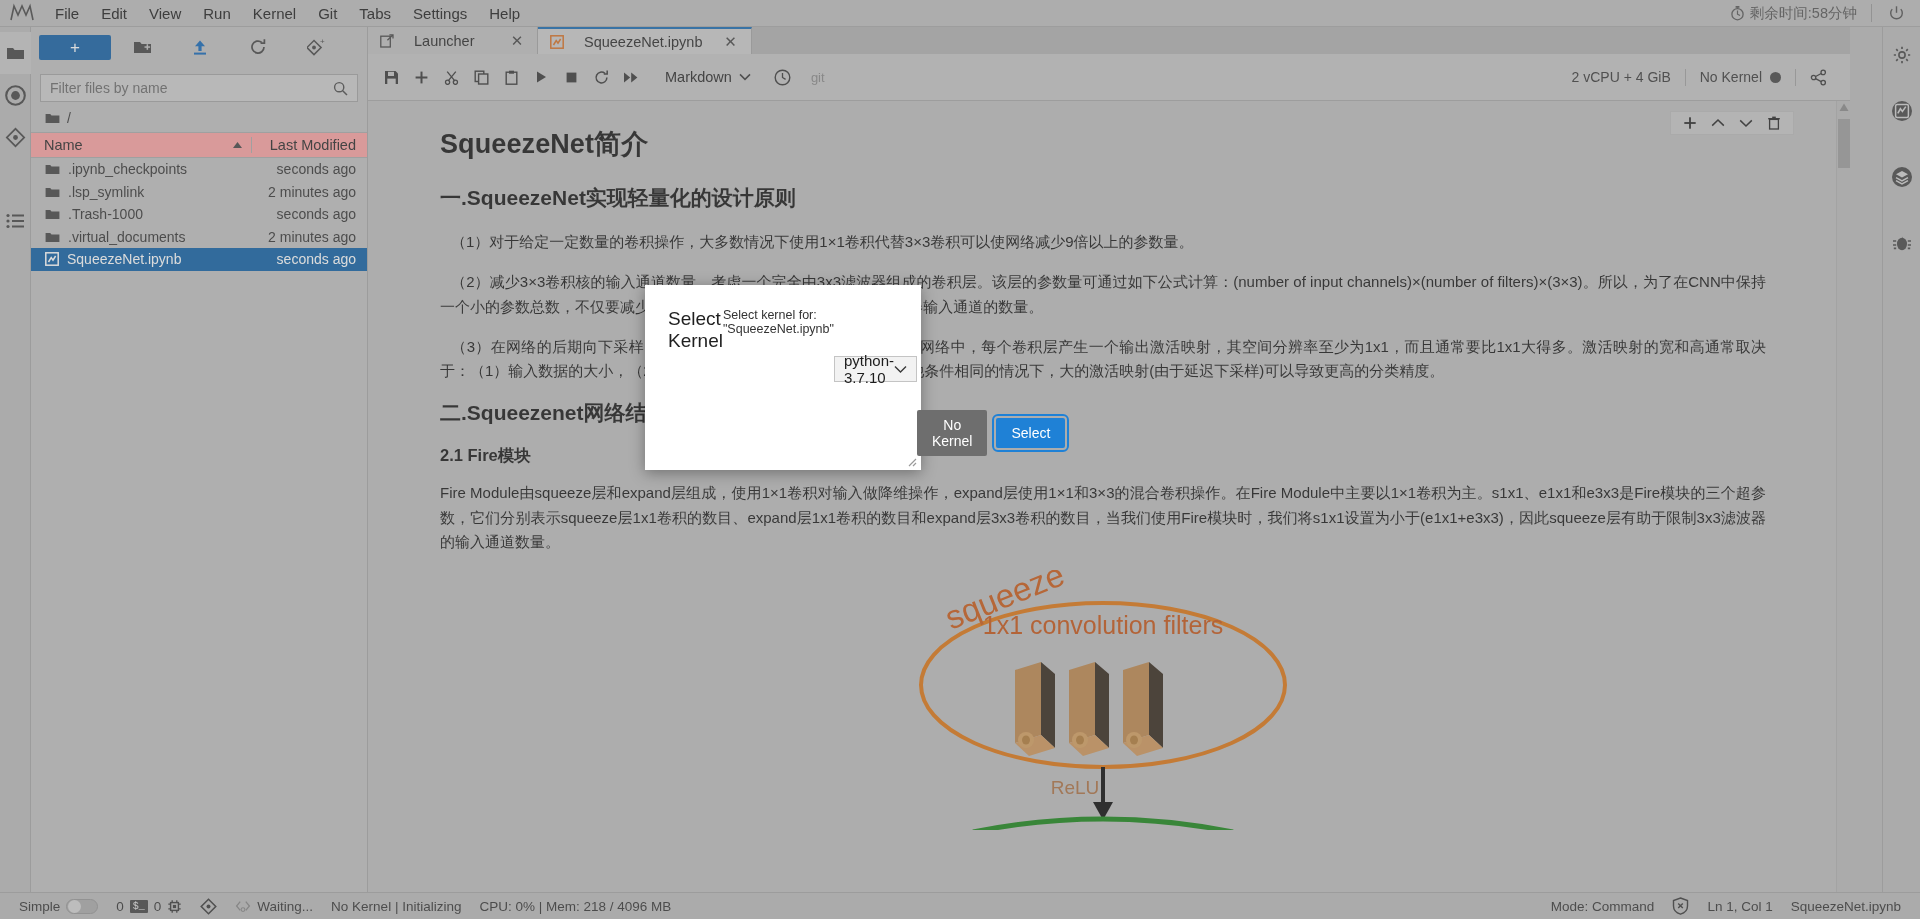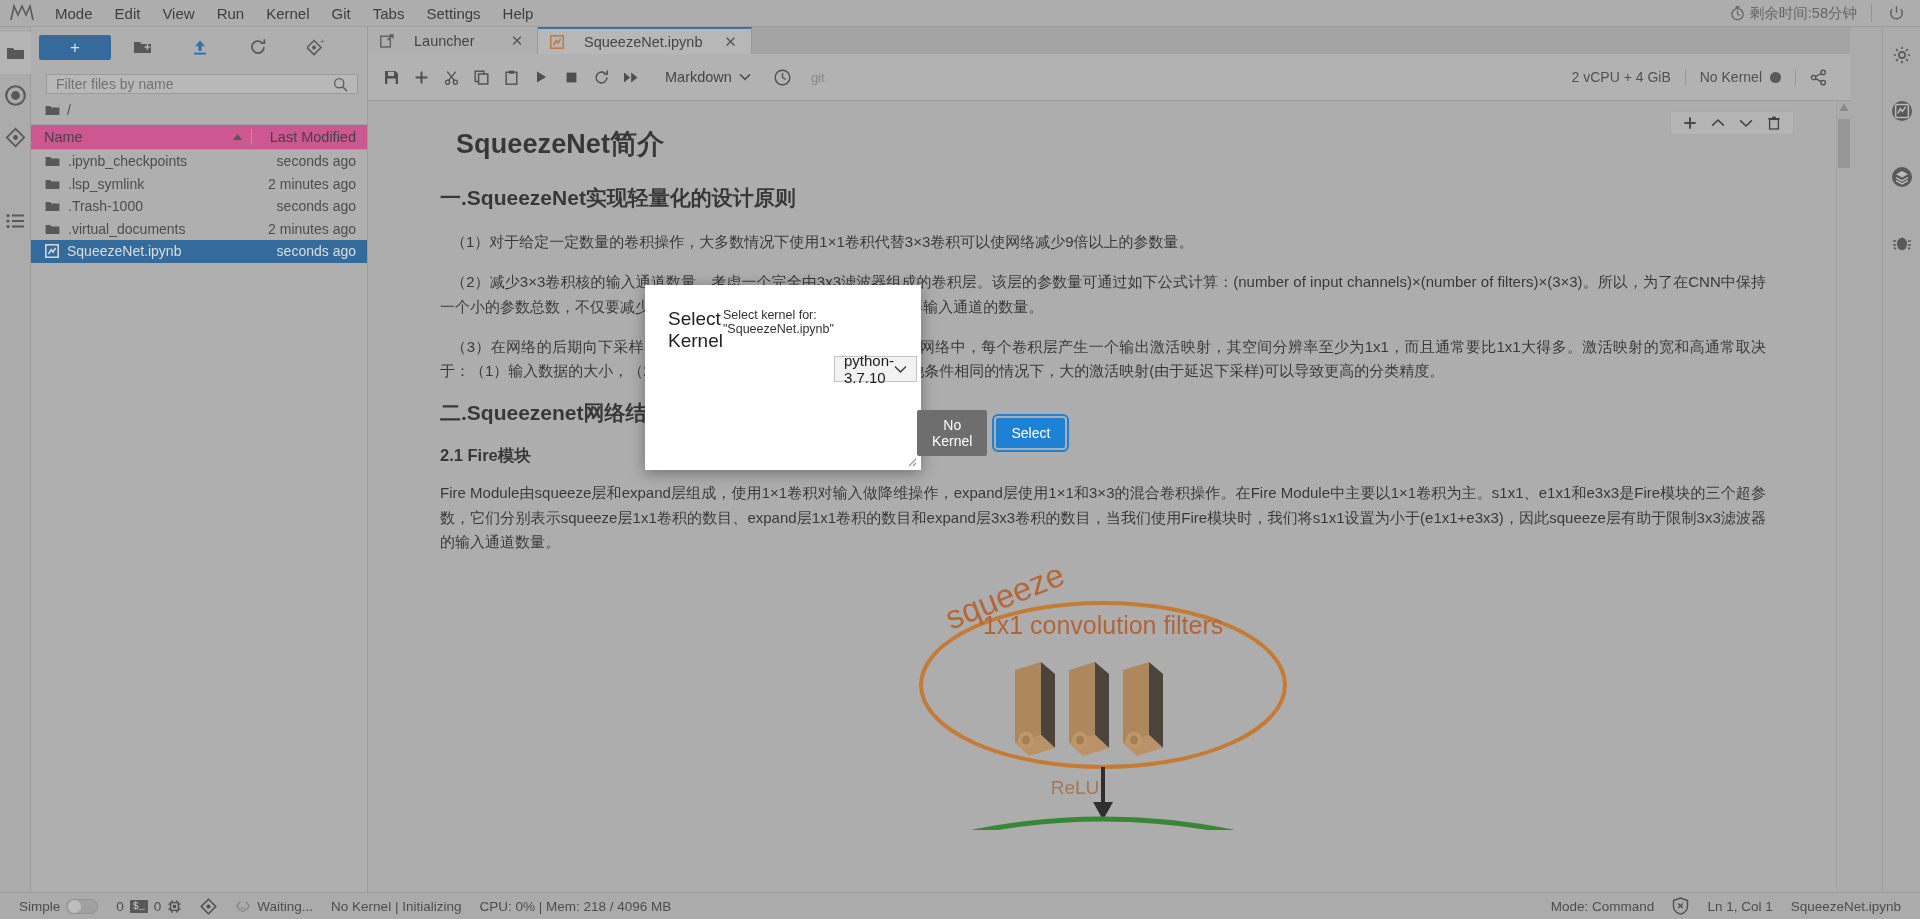--- a/index.html
+++ b/index.html
@@ -52,34 +52,34 @@
     display:flex; flex-direction:column; z-index:20;
   }
   .fb-toolbar { height:40px; display:flex; align-items:center; padding:0 8px; gap:4px; }
   .fb-newbtn {
     background:#1a65a8; color:#fff; border:none; border-radius:2px;
     width:72px; height:25px; font-size:17px; line-height:1;
     display:flex; align-items:center; justify-content:center; cursor:pointer;
   }
   .fb-tb-icon { width:54px; height:30px; display:flex; align-items:center; justify-content:center; cursor:pointer; }
   .fb-filter {
-    margin:7px 9px 0 15px; height:20px; background:#cfcfcf;
+    margin:7px 9px 0 9px; height:28px; background:#cfcfcf;
     border:1px solid #a6a6a6; display:flex; align-items:center;
     padding:0 9px;
   }
   .fb-filter input {
     flex:1; border:none; outline:none; background:transparent;
     font-size:14px; color:#3a3a3a; font-family:inherit;
   }
   .fb-filter input::placeholder { color:#6e6e6e; }
   .fb-breadcrumb { display:flex; align-items:center; gap:7px; padding:8px 10px 6px 14px; font-size:14px; color:#3c3c3c; }
   .fb-head {
     display:flex; height:26px; align-items:center;
     border-top:1px solid #aeaeae; border-bottom:1px solid #aeaeae;
-    font-size:14.5px; color:#2e2e2e; background:#ec4899;
+    font-size:14.5px; color:#2e2e2e; background:#fca5a5;
   }
   .fb-head .col-name { flex:1; padding-left:13px; display:flex; align-items:center; justify-content:space-between; padding-right:8px; border-right:1px solid #aeaeae; }
   .fb-head .col-mod { width:115px; text-align:right; padding-right:11px; }
   .fb-row { display:flex; height:22.5px; align-items:center; font-size:14px; color:#3a3a3a; cursor:pointer; }
   .fb-row.selected { background:#1565a8; color:#ffffff; }
   .fb-row .rn { flex:1; display:flex; align-items:center; gap:8px; padding-left:14px; overflow:hidden; white-space:nowrap; }
   .fb-row .rm { width:118px; text-align:right; padding-right:11px; }
   .fb-list { flex:1; overflow:hidden; }
 
   
@@ -115,21 +115,21 @@
   
   .nb-wrap { flex:1; display:flex; position:relative; overflow:hidden; background:#c0c0c0; }
   .nb-scroll { flex:1; overflow:hidden; position:relative; padding:0 0 0 0; }
   .cell-toolbar {
     position:absolute; right:42px; top:10px; height:24px;
     background:#c9c9c9; display:flex; align-items:center; gap:2px;
     padding:0 6px; border:1px solid #bcbcbc; z-index:5;
   }
   .ct-btn { width:26px; height:22px; display:flex; align-items:center; justify-content:center; cursor:pointer; color:#2b2b2b; }
   .md-body { padding:22px 70px 0 72px; color:#1c1c1c; }
-  .h1 { font-size:27px; font-weight:bold; margin:3px 0 22px 16px; letter-spacing:.1px; }
+  .h1 { font-size:27px; font-weight:bold; margin:3px 0 22px 0; letter-spacing:.1px; }
   .h2 { font-size:21px; font-weight:bold; margin:4px 0 18px 0; }
   .h3 { font-size:16.5px; font-weight:bold; margin:14px 0 14px 0; }
   .p  { font-size:15px; line-height:1.62; margin:0 0 16px 0; text-align:justify; }
   .p .ind { display:inline-block; width:11px; }
   .nb-img-wrap { display:flex; justify-content:center; margin-top:14px; }
 
   
   .nb-scrollbar { width:14px; background:#bdbdbd; position:relative; border-left:1px solid #b2b2b2; }
   .nb-sb-up { position:absolute; top:2px; left:2px; width:10px; height:10px; }
   .nb-sb-thumb { position:absolute; top:18px; left:1px; width:12px; height:49px; background:#a0a0a0; cursor:pointer; }
@@ -193,21 +193,21 @@
 <body>
 
 <div id="app">
 
   <div class="menubar">
     <div class="jp-logo">
       <svg width="26" height="20" viewBox="0 0 26 20">
         <path d="M2 17 L5 3 L9 12 L13 3 L17 12 L21 3 L24 17" fill="none" stroke="#4d4d4d" stroke-width="1.6"></path>
       </svg>
     </div>
-    <div class="menu-item">Mode</div>
+    <div class="menu-item">File</div>
     <div class="menu-item">Edit</div>
     <div class="menu-item">View</div>
     <div class="menu-item">Run</div>
     <div class="menu-item">Kernel</div>
     <div class="menu-item">Git</div>
     <div class="menu-item">Tabs</div>
     <div class="menu-item">Settings</div>
     <div class="menu-item">Help</div>
 
     <div class="menubar-right">

